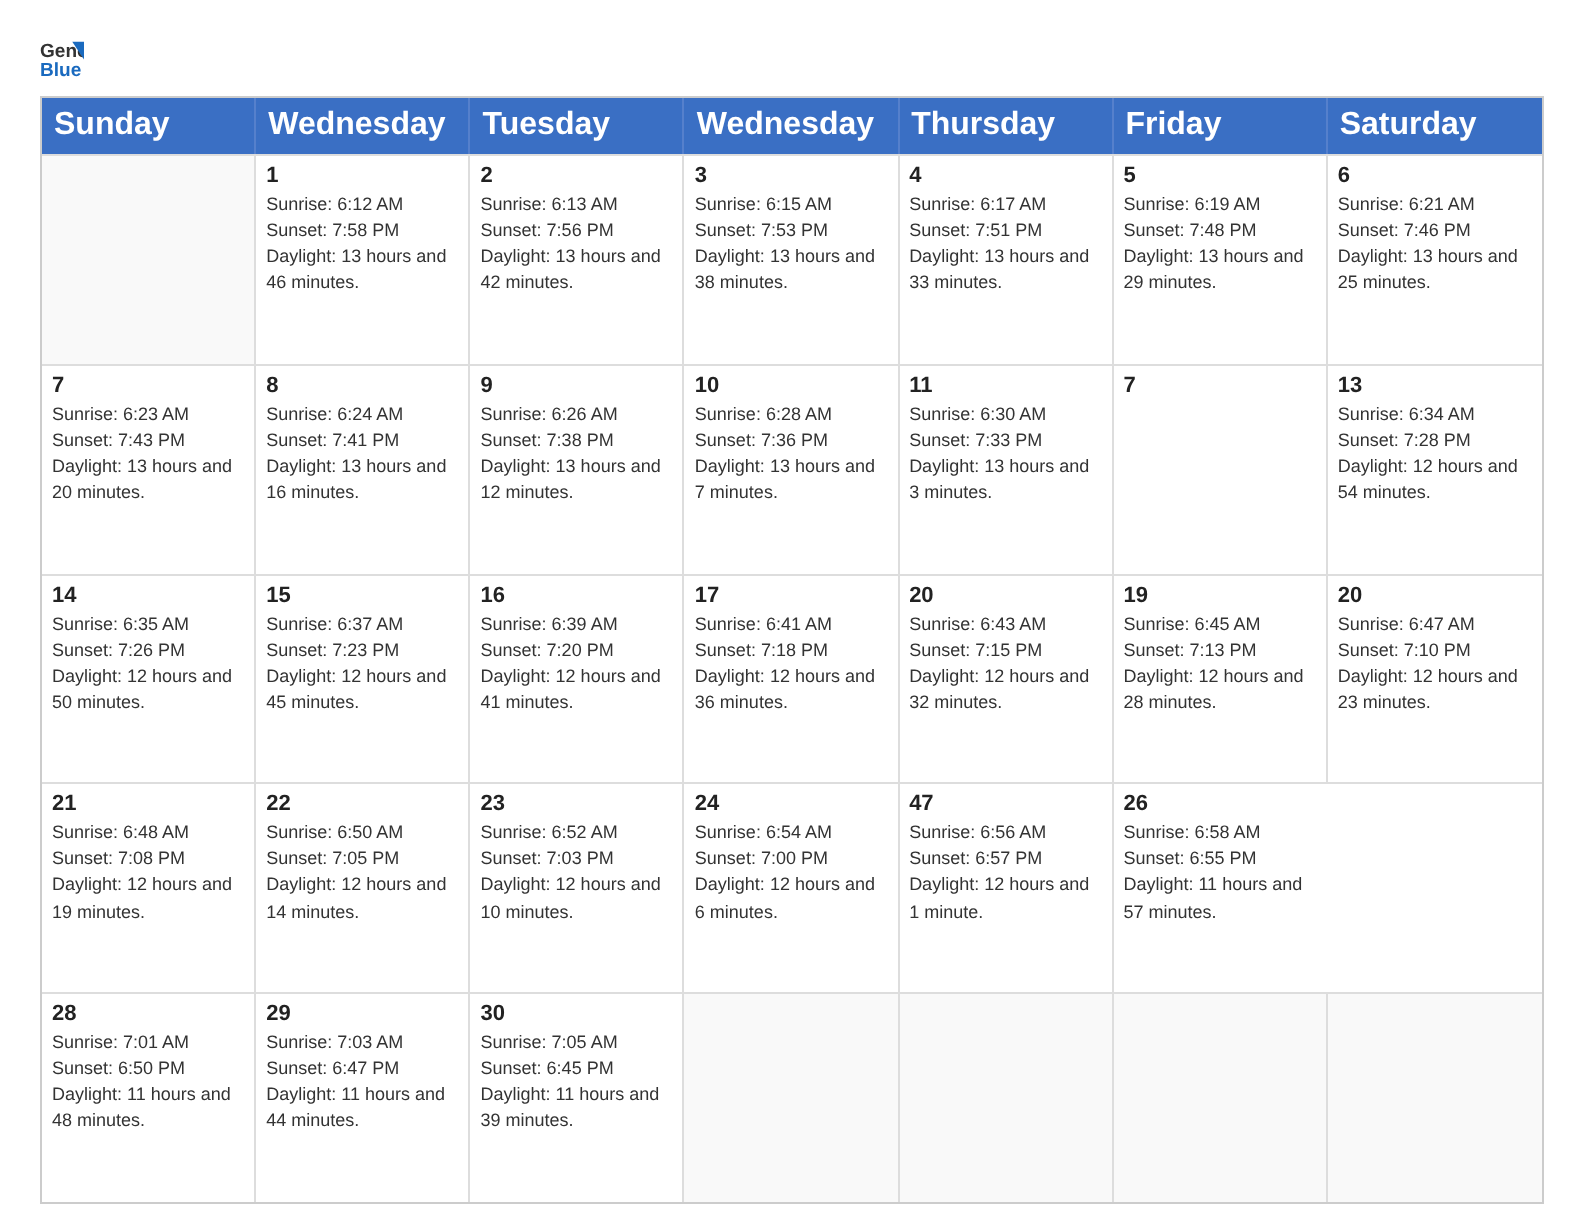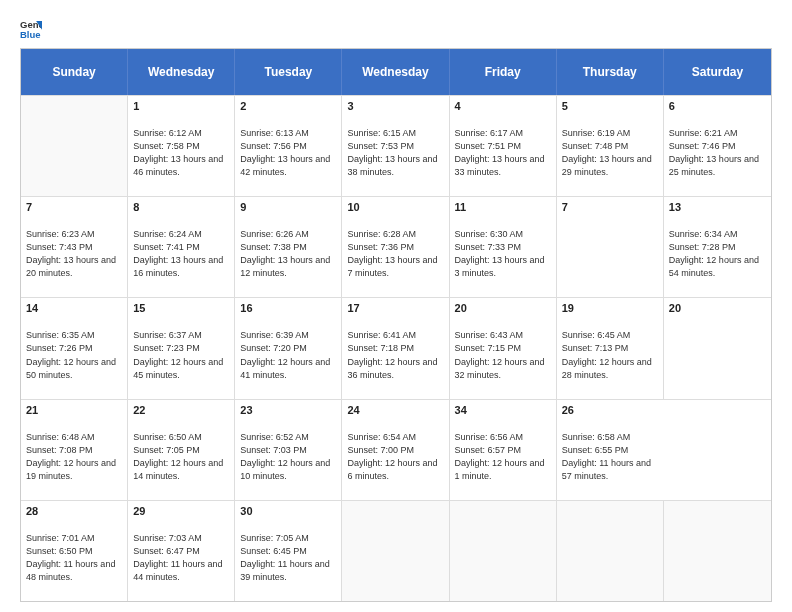--- a/index.html
+++ b/index.html
@@ -52,24 +52,24 @@
       flex-direction: column;
       border: 1px solid #ccc;
     }
     .cal-header {
       display: grid;
       grid-template-columns: repeat(7, 1fr);
       background: #3a6fc4;
     }
     .cal-header-cell {
       color: #fff;
-      font-size: 12px;
+      font-size: 16px;
       font-weight: bold;
-      padding: 16px 6px;
-      text-align: center;
+      padding: 5px 6px;
+      text-align: left;
       border-right: 1px solid #5580cc;
     }
     .cal-header-cell:last-child { border-right: none; }
     .cal-body {
       flex: 1;
       display: flex;
       flex-direction: column;
     }
     .cal-row {
       display: grid;
@@ -91,21 +91,20 @@
     .day-num {
       font-size: 11px;
       font-weight: bold;
       margin-bottom: 2px;
       color: #222;
     }
     .cell-info {
       font-size: 9px;
       line-height: 1.45;
       color: #333;
-      margin-top: 13px;
     }
   </style>
 </head>
 <body>
 
 <div class="page">
   <div class="header">
     <div class="logo">
       <svg class="logo-icon" viewBox="0 0 30 30" xmlns="http://www.w3.org/2000/svg">
         <text x="0" y="14" font-size="13" font-weight="bold" fill="#333">General</text>
@@ -122,22 +121,22 @@
       <div class="subtitle"></div>
     </div>
   </div>
 
   <div class="calendar">
     <div class="cal-header" id="cal-header">
         <div class="cal-header-cell">Sunday</div>
         <div class="cal-header-cell">Wednesday</div>
         <div class="cal-header-cell">Tuesday</div>
         <div class="cal-header-cell">Wednesday</div>
+        <div class="cal-header-cell">Thursday</div>
         <div class="cal-header-cell">Friday</div>
-        <div class="cal-header-cell">Thursday</div>
         <div class="cal-header-cell">Saturday</div>
       </div>
     <div class="cal-body" id="cal-body">
         <div class="cal-row">
           <div class="cal-cell empty"></div>
           <div class="cal-cell">
             <div class="day-num">1</div>
             <div class="cell-info">Sunrise: 6:12 AM<br>Sunset: 7:58 PM<br>Daylight: 13 hours and 46 minutes.</div>
           </div>
           <div class="cal-cell">
@@ -210,41 +209,42 @@
           <div class="cal-cell">
             <div class="day-num">20</div>
             <div class="cell-info">Sunrise: 6:43 AM<br>Sunset: 7:15 PM<br>Daylight: 12 hours and 32 minutes.</div>
           </div>
           <div class="cal-cell">
             <div class="day-num">19</div>
             <div class="cell-info">Sunrise: 6:45 AM<br>Sunset: 7:13 PM<br>Daylight: 12 hours and 28 minutes.</div>
           </div>
           <div class="cal-cell">
             <div class="day-num">20</div>
+            <div class="cell-info">Sunrise: 6:47 AM<br>Sunset: 7:10 PM<br>Daylight: 12 hours and 23 minutes.</div>
           </div>
         </div>
         <div class="cal-row">
           <div class="cal-cell">
             <div class="day-num">21</div>
             <div class="cell-info">Sunrise: 6:48 AM<br>Sunset: 7:08 PM<br>Daylight: 12 hours and 19 minutes.</div>
           </div>
           <div class="cal-cell">
             <div class="day-num">22</div>
             <div class="cell-info">Sunrise: 6:50 AM<br>Sunset: 7:05 PM<br>Daylight: 12 hours and 14 minutes.</div>
           </div>
           <div class="cal-cell">
             <div class="day-num">23</div>
             <div class="cell-info">Sunrise: 6:52 AM<br>Sunset: 7:03 PM<br>Daylight: 12 hours and 10 minutes.</div>
           </div>
           <div class="cal-cell">
             <div class="day-num">24</div>
             <div class="cell-info">Sunrise: 6:54 AM<br>Sunset: 7:00 PM<br>Daylight: 12 hours and 6 minutes.</div>
           </div>
           <div class="cal-cell">
-            <div class="day-num">34</div>
+            <div class="day-num">47</div>
             <div class="cell-info">Sunrise: 6:56 AM<br>Sunset: 6:57 PM<br>Daylight: 12 hours and 1 minute.</div>
           </div>
           <div class="cal-cell">
             <div class="day-num">26</div>
             <div class="cell-info">Sunrise: 6:58 AM<br>Sunset: 6:55 PM<br>Daylight: 11 hours and 57 minutes.</div>
           </div>
         </div>
         <div class="cal-row">
           <div class="cal-cell">
             <div class="day-num">28</div>

